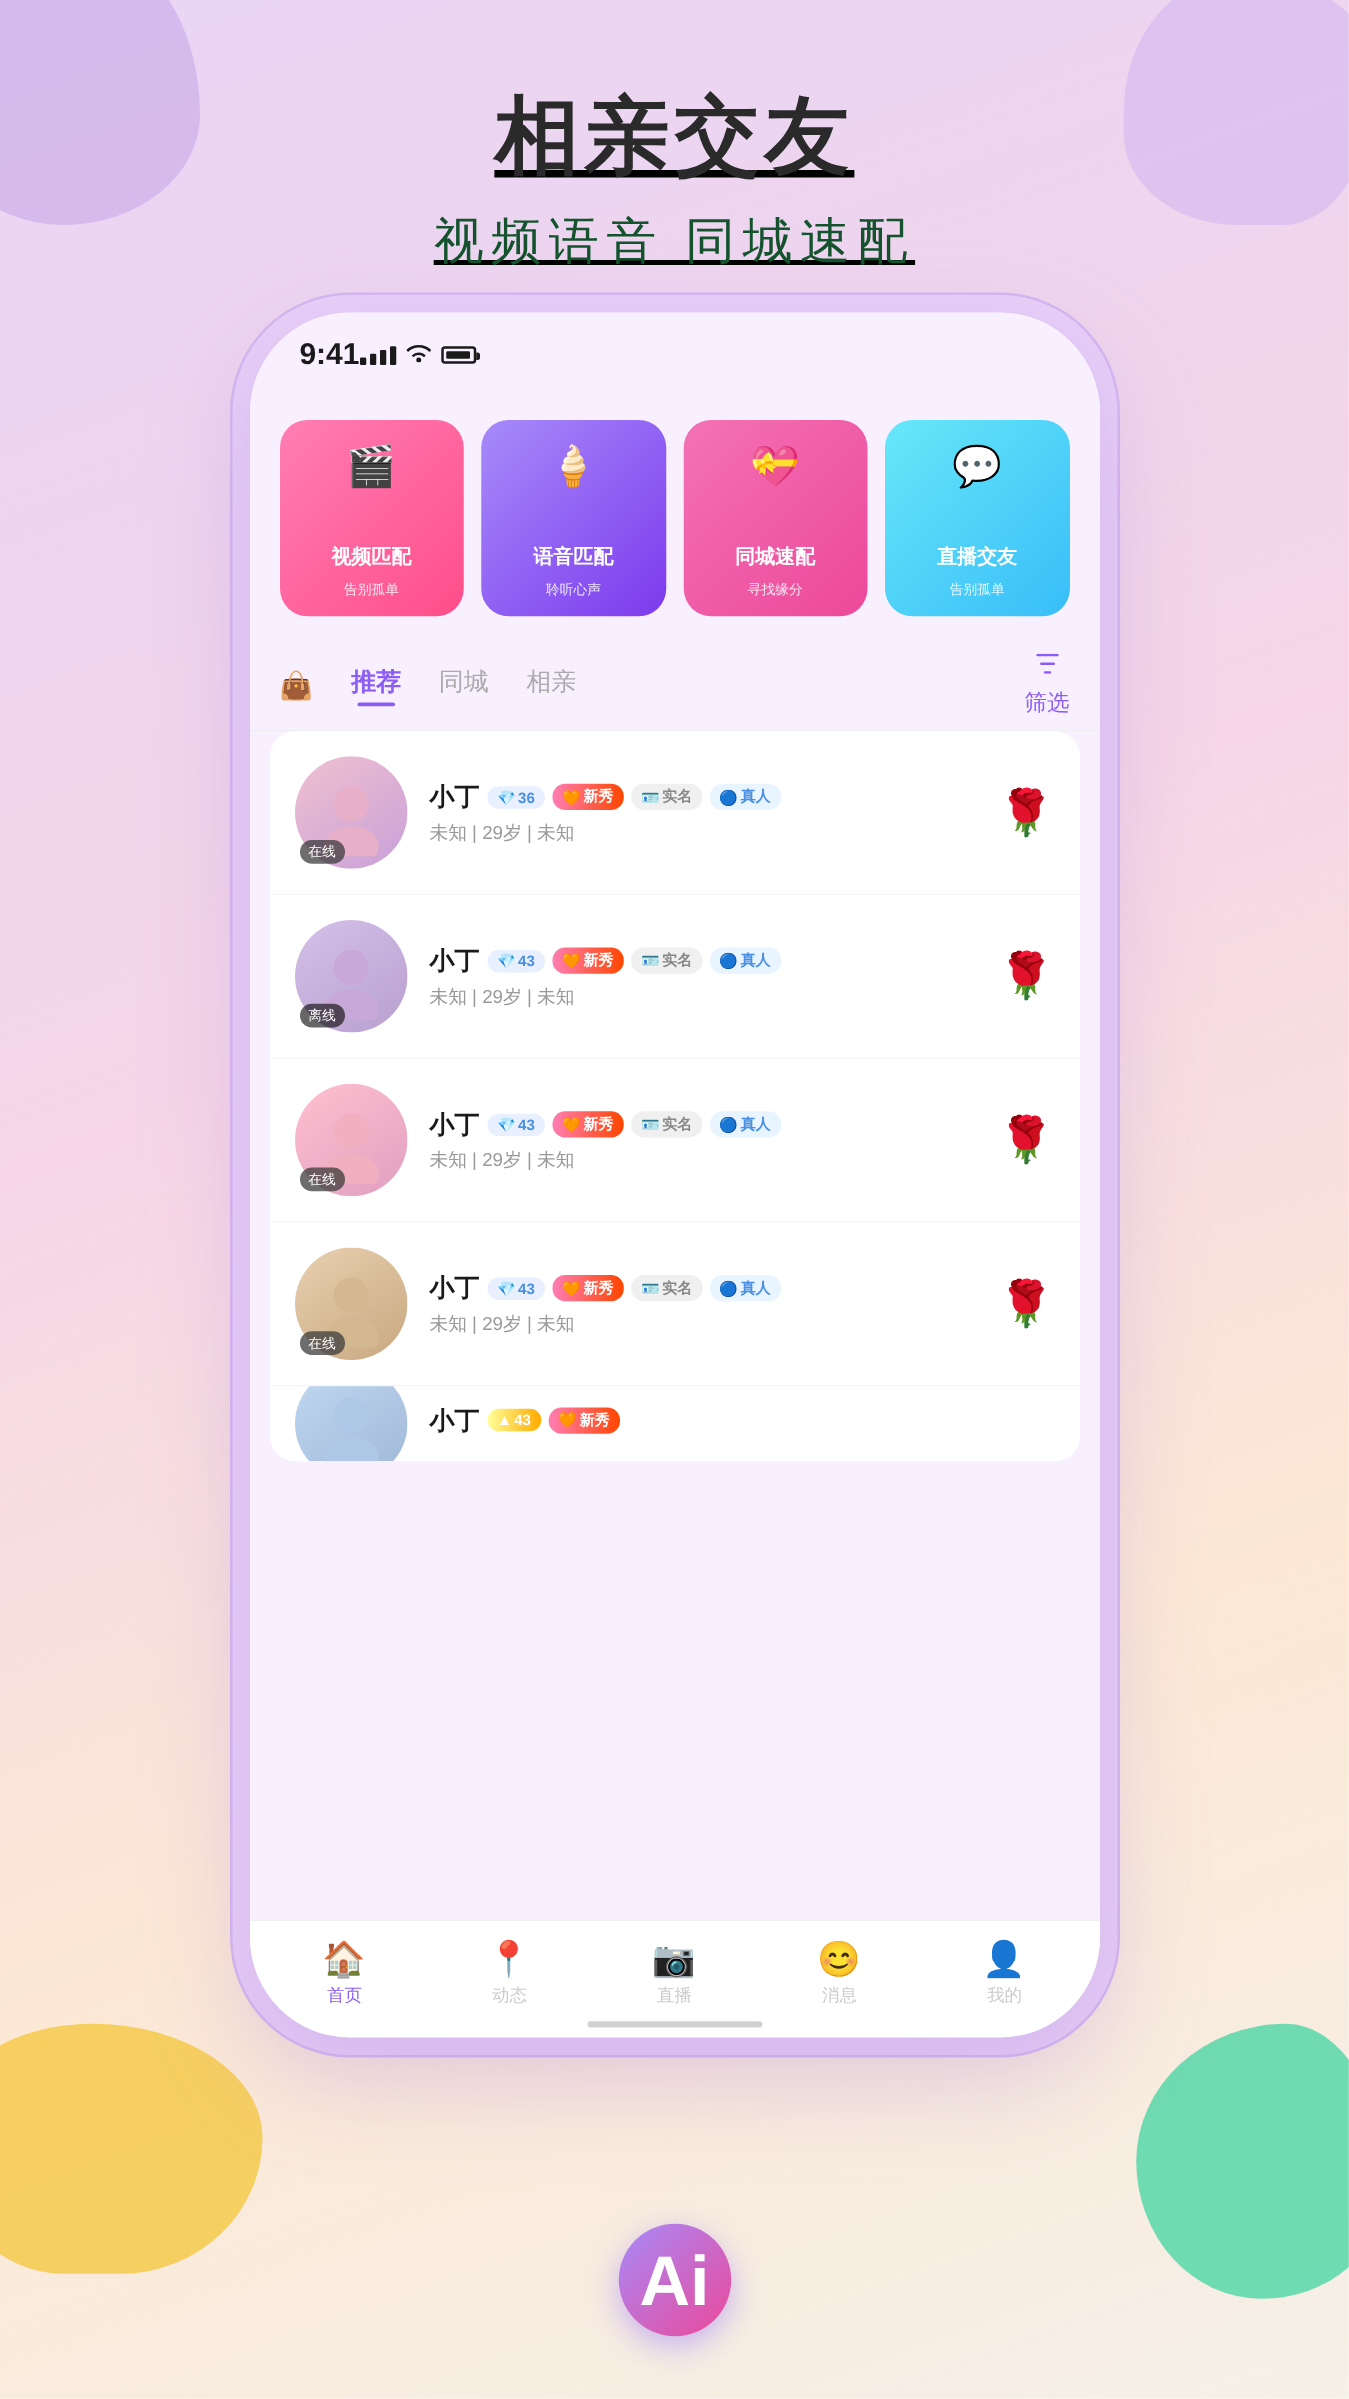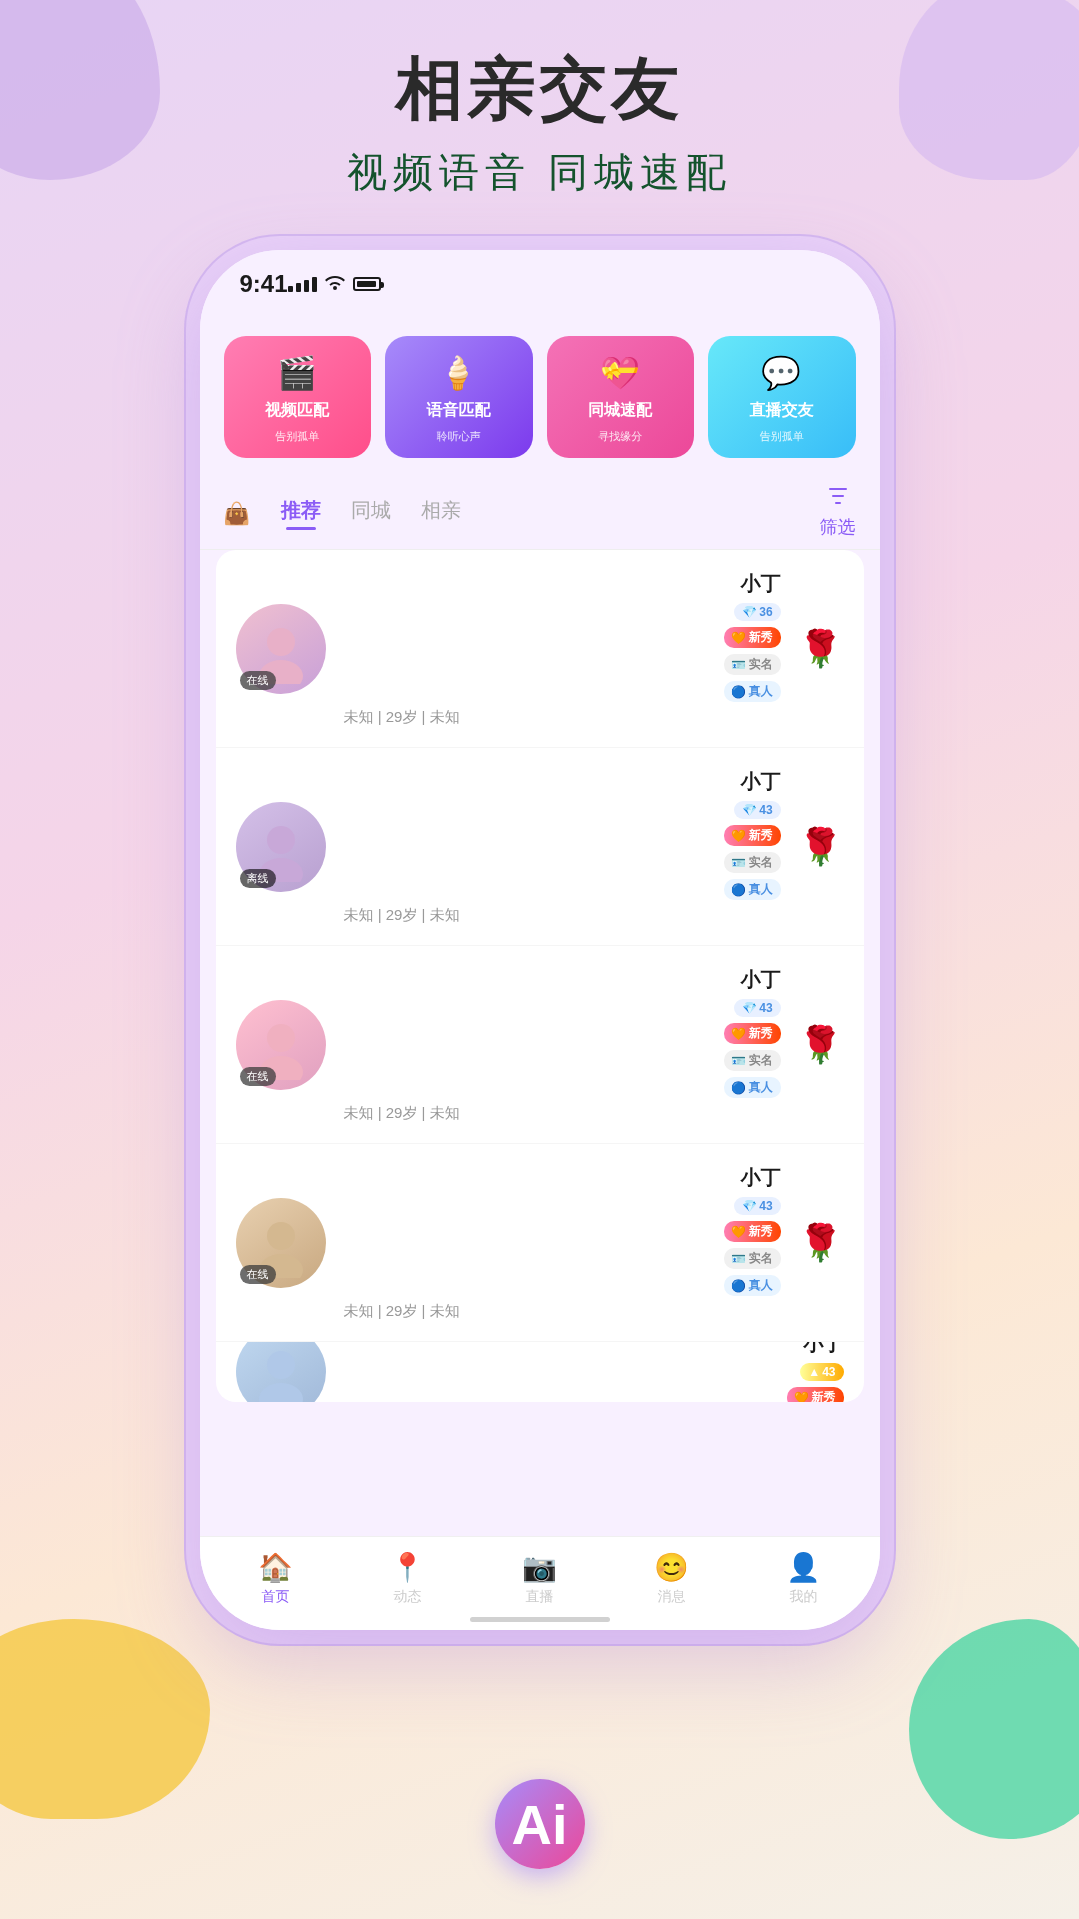--- a/index.html
+++ b/index.html
@@ -41,24 +41,25 @@
       width: 200px; height: 220px;
       bottom: 80px; right: -30px;
       background: #42d4a0;
       border-radius: 60% 40% 50% 50% / 50% 60% 40% 50%;
       opacity: 0.75;
     }
 
     
     .header-area {
       position: absolute;
-      top: 44px;
+      top: 64px;
       left: 0; right: 0;
       text-align: center;
       z-index: 2;
+      text-decoration: underline;
     }
     .header-title {
       font-size: 68px;
       font-weight: 800;
       color: #2a2a2a;
       letter-spacing: 4px;
     }
     .header-subtitle {
       font-size: 40px;
       color: #14532d;
@@ -141,21 +142,21 @@
       align-items: center;
       gap: 8px;
       cursor: pointer;
     }
     .card-video { background: linear-gradient(135deg, #ff7eb3, #ff4e8a); }
     .card-voice { background: linear-gradient(135deg, #a78bfa, #7c3aed); }
     .card-city { background: linear-gradient(135deg, #f472b6, #ec4899); }
     .card-live { background: linear-gradient(135deg, #67e8f9, #38bdf8); }
 
     .card-icon { font-size: 32px; }
-    .card-title { font-size: 16px; font-weight: 700; color: white; text-align: center; }
+    .card-title { font-size: 16px; font-weight: 700; color: white; text-align: center; margin-top: 35px; }
     .card-subtitle { font-size: 11px; color: rgba(255,255,255,0.85); text-align: center; }
 
     
     .tab-nav {
       display: flex;
       align-items: center;
       padding: 10px 24px;
       gap: 30px;
       border-bottom: 1px solid #eee;
       background: #f8f0ff;
@@ -236,25 +237,24 @@
       font-size: 11px;
       padding: 2px 7px;
       border-radius: 10px;
       white-space: nowrap;
     }
     .online-dot.online { background: rgba(60,60,60,0.75); }
 
     .user-info { flex: 1; }
     .user-name-row {
       display: flex;
-      align-items: flex-end;
+      align-items: center;
       gap: 6px;
       flex-wrap: wrap;
       margin-bottom: 6px;
-      flex-direction: column;
     }
     .user-name {
       font-size: 20px;
       font-weight: 700;
       color: #1a1a1a;
     }
     .badge {
       display: inline-flex;
       align-items: center;
       gap: 2px;

